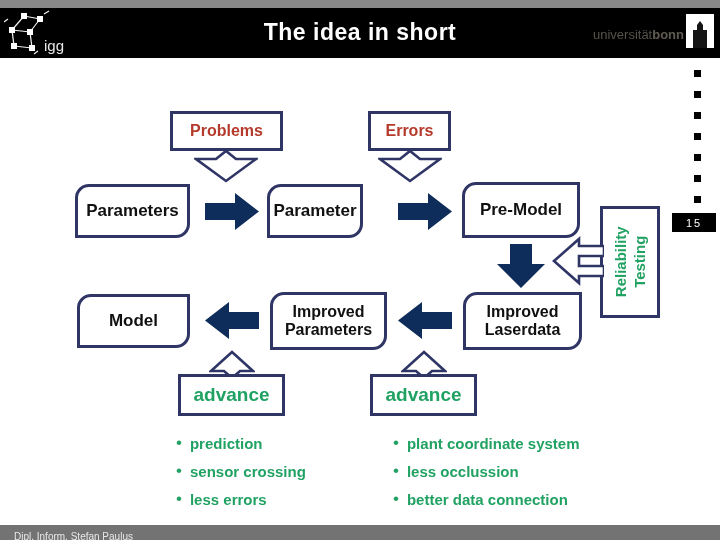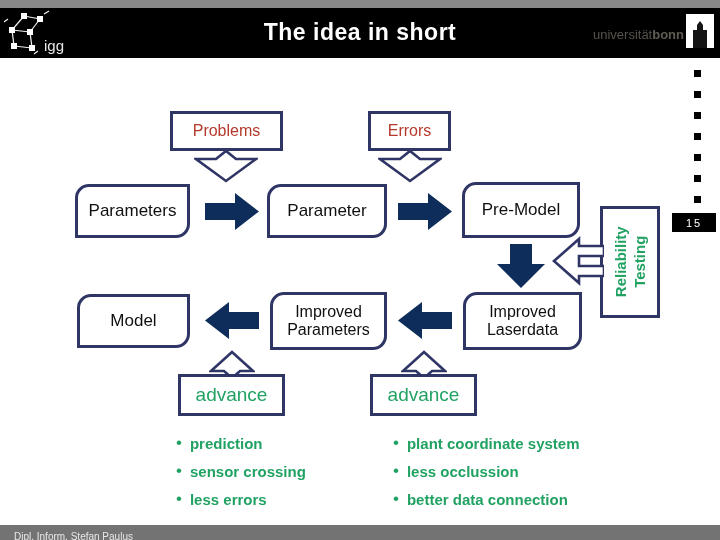--- a/index.html
+++ b/index.html
@@ -21,21 +21,21 @@
   
   .sq-bullet { position:absolute; left:694px; width:7px; height:7px; background:#000; }
   .slide-num {
     position:absolute; left:672px; top:205px; width:44px; height:19px; background:#000000;
     color:#fff; font-size:11px; display:flex; align-items:center; justify-content:center; letter-spacing:2px;
   }
   
   .box {
     position:absolute; background:#fff; border:3px solid var(--navy-border,#2F3565);
     display:flex; flex-direction:column; align-items:center; justify-content:center;
-    text-align:center; font-weight:normal; color:#101010; box-sizing:border-box; line-height:1.12;
+    text-align:center; font-weight:bold; color:#101010; box-sizing:border-box; line-height:1.12;
   }
   .process { border-radius:14px 0 14px 0; font-size:17px; }
   .tag     { font-size:16px; color:var(--red-text,#B53A2C); }
   .advance { font-size:19px; color:var(--green-text,#21A263); }
   
   .arrow { position:absolute; }
   .solid  { color:var(--navy-solid,#0F2D5B); }
   .hollow { color:var(--navy-border,#2F3565); }
   
   .rel-box {
@@ -126,21 +126,21 @@
   </span>
 
   <div class="box process" style="left:75px;top:176px;width:115px;height:54px">
     <span>Parameters</span>
   </div>
   <span class="arrow solid" style="left:205px;top:185px">
     <svg width="54" height="37" viewBox="0 0 54 37">
         <polygon points="0,10 30,10 30,0 54,18.5 30,37 30,27 0,27" fill="currentColor"></polygon>
       </svg>
   </span>
-  <div class="box process" style="left:267px;top:176px;width:120px;height:54px">
+  <div class="box process" style="left:267px;top:176px;width:96px;height:54px">
     <span>Parameter</span>
   </div>
   <span class="arrow solid" style="left:398px;top:185px">
     <svg width="54" height="37" viewBox="0 0 54 37">
         <polygon points="0,10 30,10 30,0 54,18.5 30,37 30,27 0,27" fill="currentColor"></polygon>
       </svg>
   </span>
   <div class="box process" style="left:462px;top:174px;width:118px;height:56px">
     <span>Pre-Model</span>
   </div>

